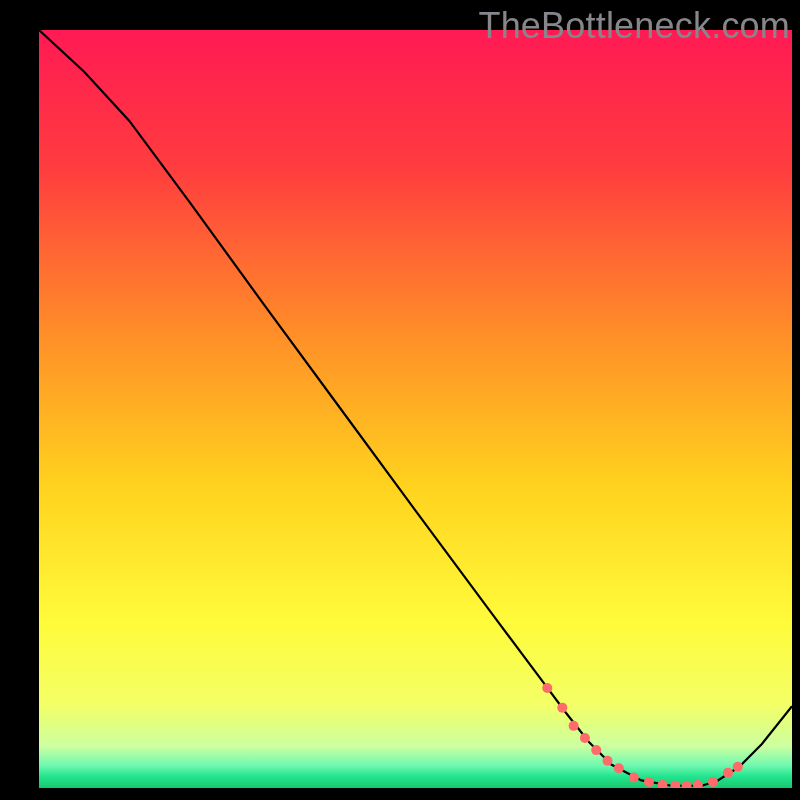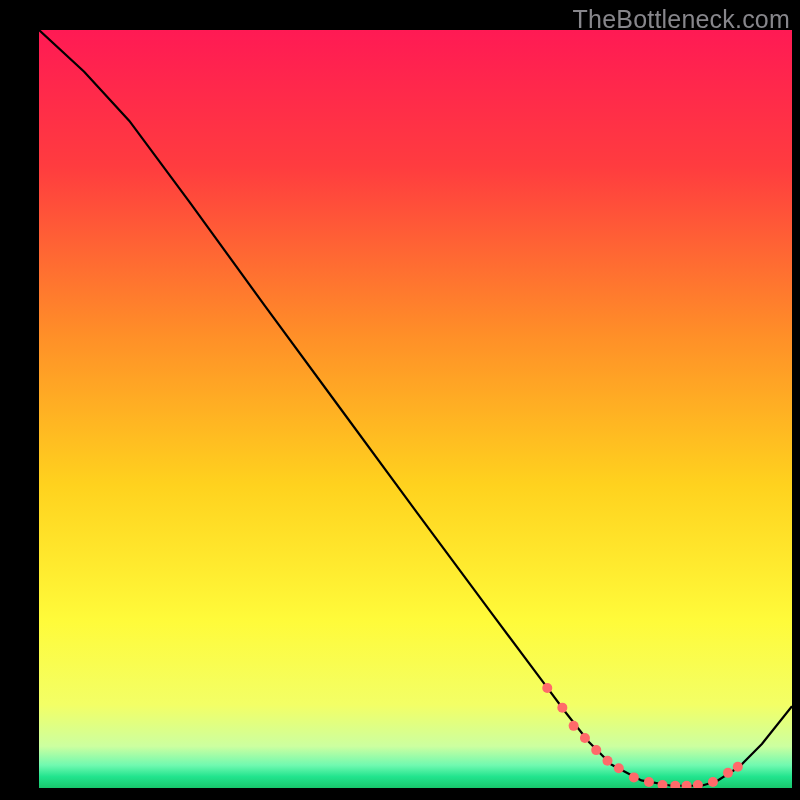--- a/index.html
+++ b/index.html
@@ -23,21 +23,21 @@
     left: 0;
     top: 0;
     width: 753px;
     height: 758px;
   }
   .watermark {
     position: absolute;
     top: 5px;
     right: 10px;
     font-family: Arial, Helvetica, sans-serif;
-    font-size: 25px;
+    font-size: 36px;
     font-weight: 500;
     color: #87868b;
     letter-spacing: 0.2px;
   }
 </style>
 </head>
 <body>
 
 <div class="frame">
   <svg class="plot" viewBox="0 0 753 758" preserveAspectRatio="none">

